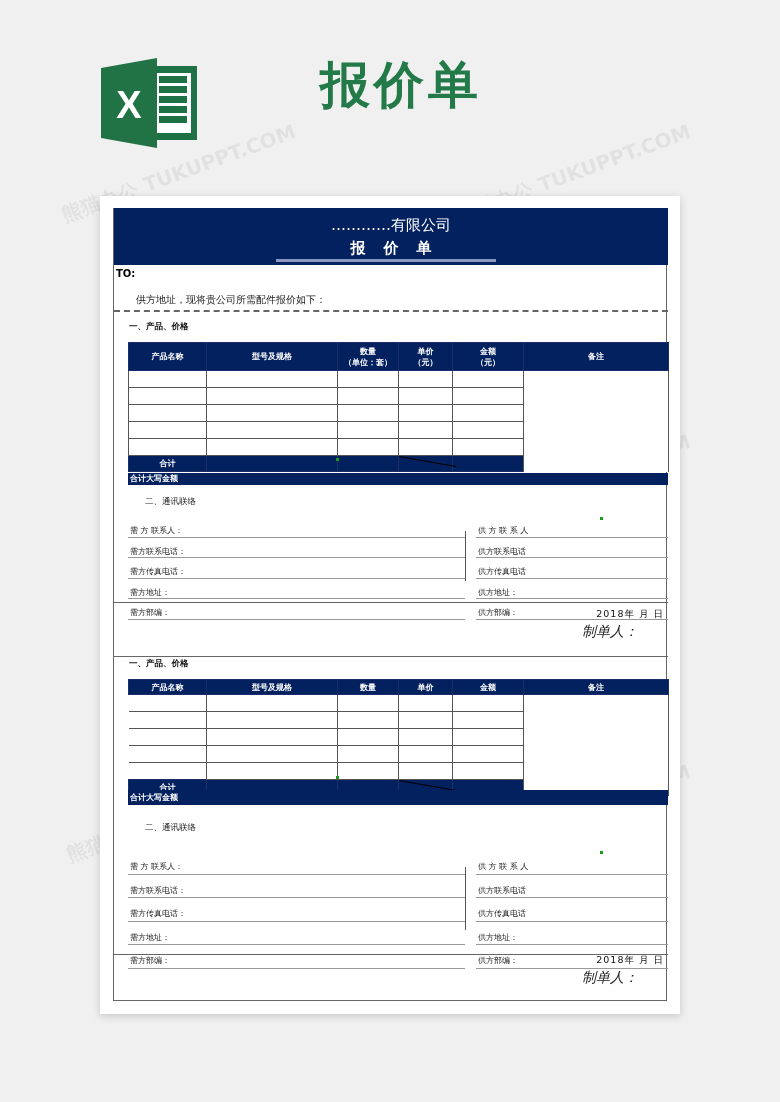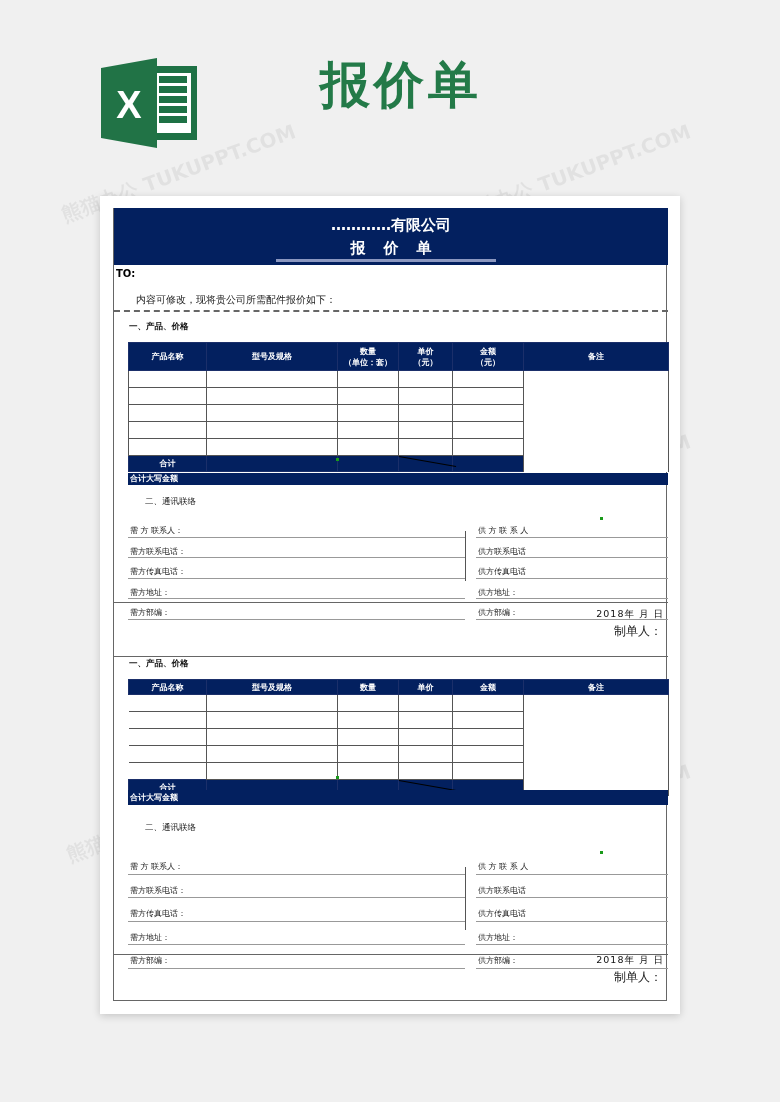--- a/index.html
+++ b/index.html
@@ -30,21 +30,21 @@
     background: #fff; box-shadow: 0 2px 8px rgba(0,0,0,0.18);
   }
   .sheet {
     position: absolute; left: 13px; top: 12px; width: 554px; height: 793px;
     border-left: 1px solid #666; border-right: 1px solid #666; border-bottom: 1px solid #666;
   }
   .header-band {
     position: absolute; left: 0; top: 0; width: 554px; height: 57px;
     background: #03205f; color: #fff; text-align: center;
   }
-  .company { position: absolute; top: 8px; left: 0; width: 100%; font-size: 15px; font-weight: bold; }
+  .company { position: absolute; top: 8px; left: 0; width: 100%; font-size: 15px; font-weight: normal; }
   .doc-title { position: absolute; top: 31px; left: 0; width: 100%; font-size: 15px; font-weight: bold; letter-spacing: 18px; text-indent: 18px; }
   .title-underline { position: absolute; left: 162px; top: 51px; width: 220px; height: 3px; background: #8b97c0; }
   .to-label { position: absolute; left: 2px; top: 60px; font-size: 10px; font-weight: bold; color: #000; text-align: center; }
   .intro { position: absolute; left: 22px; top: 85px; font-size: 10px; color: #222; }
   .dash-line { position: absolute; left: 0; top: 102px; width: 554px; border-top: 2px dashed #666; }
   .hline { position: absolute; left: 0; width: 554px; border-top: 1px solid #666; }
   .sec-title { position: absolute; left: 15px; font-size: 8.5px; font-weight: bold; color: #111; }
   .sec-title2 { position: absolute; left: 15px; font-size: 8.5px; color: #222; margin-left: 16px; }
 
   table.quote { position: absolute; border-collapse: collapse; table-layout: fixed; }
@@ -61,21 +61,21 @@
     background: #000; transform-origin: 0 0; transform: rotate(10deg);
   }
   .big-amount {
     position: absolute; left: 14px; width: 540px; height: 12px; background: #03205f;
     color: #fff; font-size: 8px; font-weight: bold; line-height: 12px; padding-left: 2px;
   }
   .contact { position: absolute; font-size: 8px; color: #222; }
   .contact .row { height: 12.6px; border-bottom: 1px solid #999; line-height: 12px; padding-left: 2px; margin-top: 8px; }
   .vsep { position: absolute; width: 1px; background: #555; }
   .date { position: absolute; right: 2px; font-size: 9.5px; color: #111; letter-spacing: 1px; }
-  .maker { position: absolute; right: 4px; font-size: 12px; color: #222; }
+  .maker { position: absolute; right: 28px; font-size: 14px; color: #222; font-style: italic; }
   .green-mark { position: absolute; width: 3px; height: 3px; background: #1a9a1a; }
 </style>
 </head>
 <body>
 
 <div class="banner">
   <svg class="logo" viewBox="0 0 98 94">
     <rect x="40" y="10" width="56" height="74" fill="#1e7145"></rect>
     <rect x="46" y="17" width="44" height="60" fill="#fff"></rect>
     <g fill="#1e7145">
@@ -99,21 +99,21 @@
 <div class="watermark" style="left:450px;top:800px;">熊猫办公 TUKUPPT.COM</div>
 
 <div class="page">
   <div class="sheet">
     <div class="header-band">
       <div class="company">…………有限公司</div>
       <div class="doc-title">报价单</div>
       <div class="title-underline"></div>
     </div>
     <div class="to-label">TO:</div>
-    <div class="intro">内容可修改，现将贵公司所需配件报价如下：</div>
+    <div class="intro">供方地址，现将贵公司所需配件报价如下：</div>
     <div class="dash-line"></div>
 
     <div class="sec-title" style="top:113px;">一、产品、价格</div>
     <table class="quote" style="left:14px;top:134px;width:540px;">
       <colgroup>
           <col style="width:78px">
           <col style="width:131px">
           <col style="width:61px">
           <col style="width:54px">
           <col style="width:71px">

